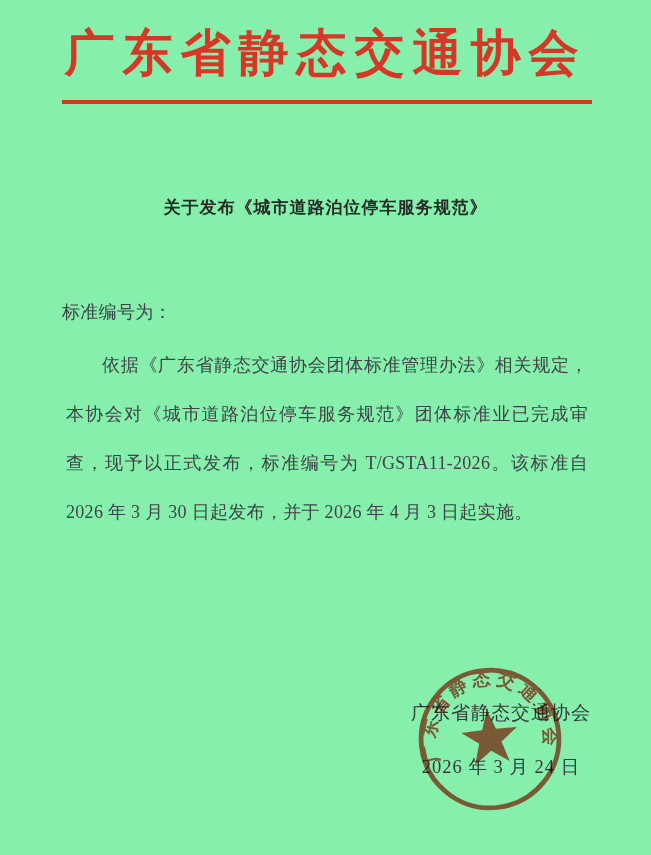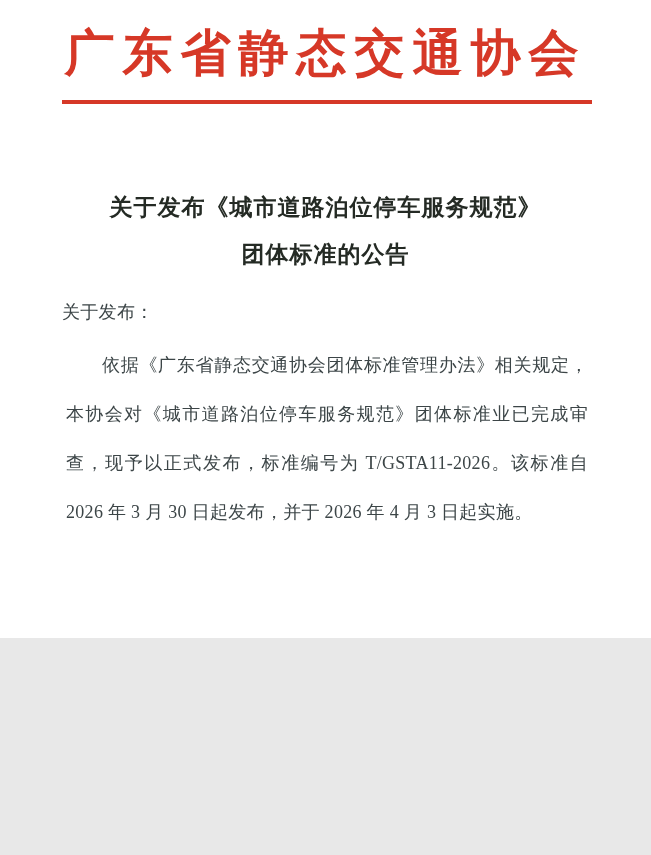--- a/index.html
+++ b/index.html
@@ -1,20 +1,20 @@
 <!DOCTYPE html>
 <html><head>
 <meta charset="utf-8">
 <style>
   html,body{margin:0;padding:0;background:#e8e8e8;}
   .page{
     position:relative;
-    width:651px;height:638px;
+    width:651px;height:855px;
     margin:0 auto;
-    background:#ffffff;
+    background:#86efac;
     overflow:hidden;
     font-family:"Liberation Serif","DejaVu Serif",serif;
   }
   
   .org-title{
     position:absolute;top:20px;left:20px;right:20px;
     text-align:center;
     font-size:50px;font-weight:bold;
     letter-spacing:8px;
     color:#d63827;
@@ -29,21 +29,21 @@
     position:absolute;top:120px;right:60px;
     font-size:18px;letter-spacing:2px;
     color:#4b5a5c;
     white-space:nowrap;
   }
   
   .title{
     position:absolute;top:184px;left:30px;right:30px;margin:0;
     text-align:center;
     font-family:"Liberation Sans","DejaVu Sans",sans-serif;
-    font-size:23px;font-weight:bold;
+    font-size:17px;font-weight:bold;
     line-height:47px;
     color:#242a24;
     letter-spacing:1px;
   }
   .title-line{display:block;}
   
   .body{
     position:absolute;top:288px;left:62px;width:530px;
     font-size:18px;line-height:49px;
     letter-spacing:0.3px;
@@ -90,25 +90,24 @@
 
 <div class="page">
 
   <header class="org-title">广东省静态交通协会</header>
 
   <div class="rule"></div>
 
 
   <h1 class="title">
     <span class="title-line">关于发布《城市道路泊位停车服务规范》</span>
-    <span class="title-line">团体标准的公告</span>
   </h1>
 
   <div class="body">
-    <div class="salutation">关于发布：</div>
+    <div class="salutation">标准编号为：</div>
     <p class="para">依据《广东省静态交通协会团体标准管理办法》相关规定，本协会对《城市道路泊位停车服务规范》团体标准业已完成审查，现予以正式发布，标准编号为 T/GSTA11-2026。该标准自 2026 年 3 月 30 日起发布，并于 2026 年 4 月 3 日起实施。</p>
   </div>
 
   <div class="signature">
     <div class="signer">广东省静态交通协会</div>
     <div class="sign-date">2026 年 3 月 24 日</div>
   </div>
 
   <svg class="seal" viewBox="0 0 160 160" xmlns="http://www.w3.org/2000/svg">
     <circle class="seal-ring" cx="80" cy="80" r="72.5"></circle>

